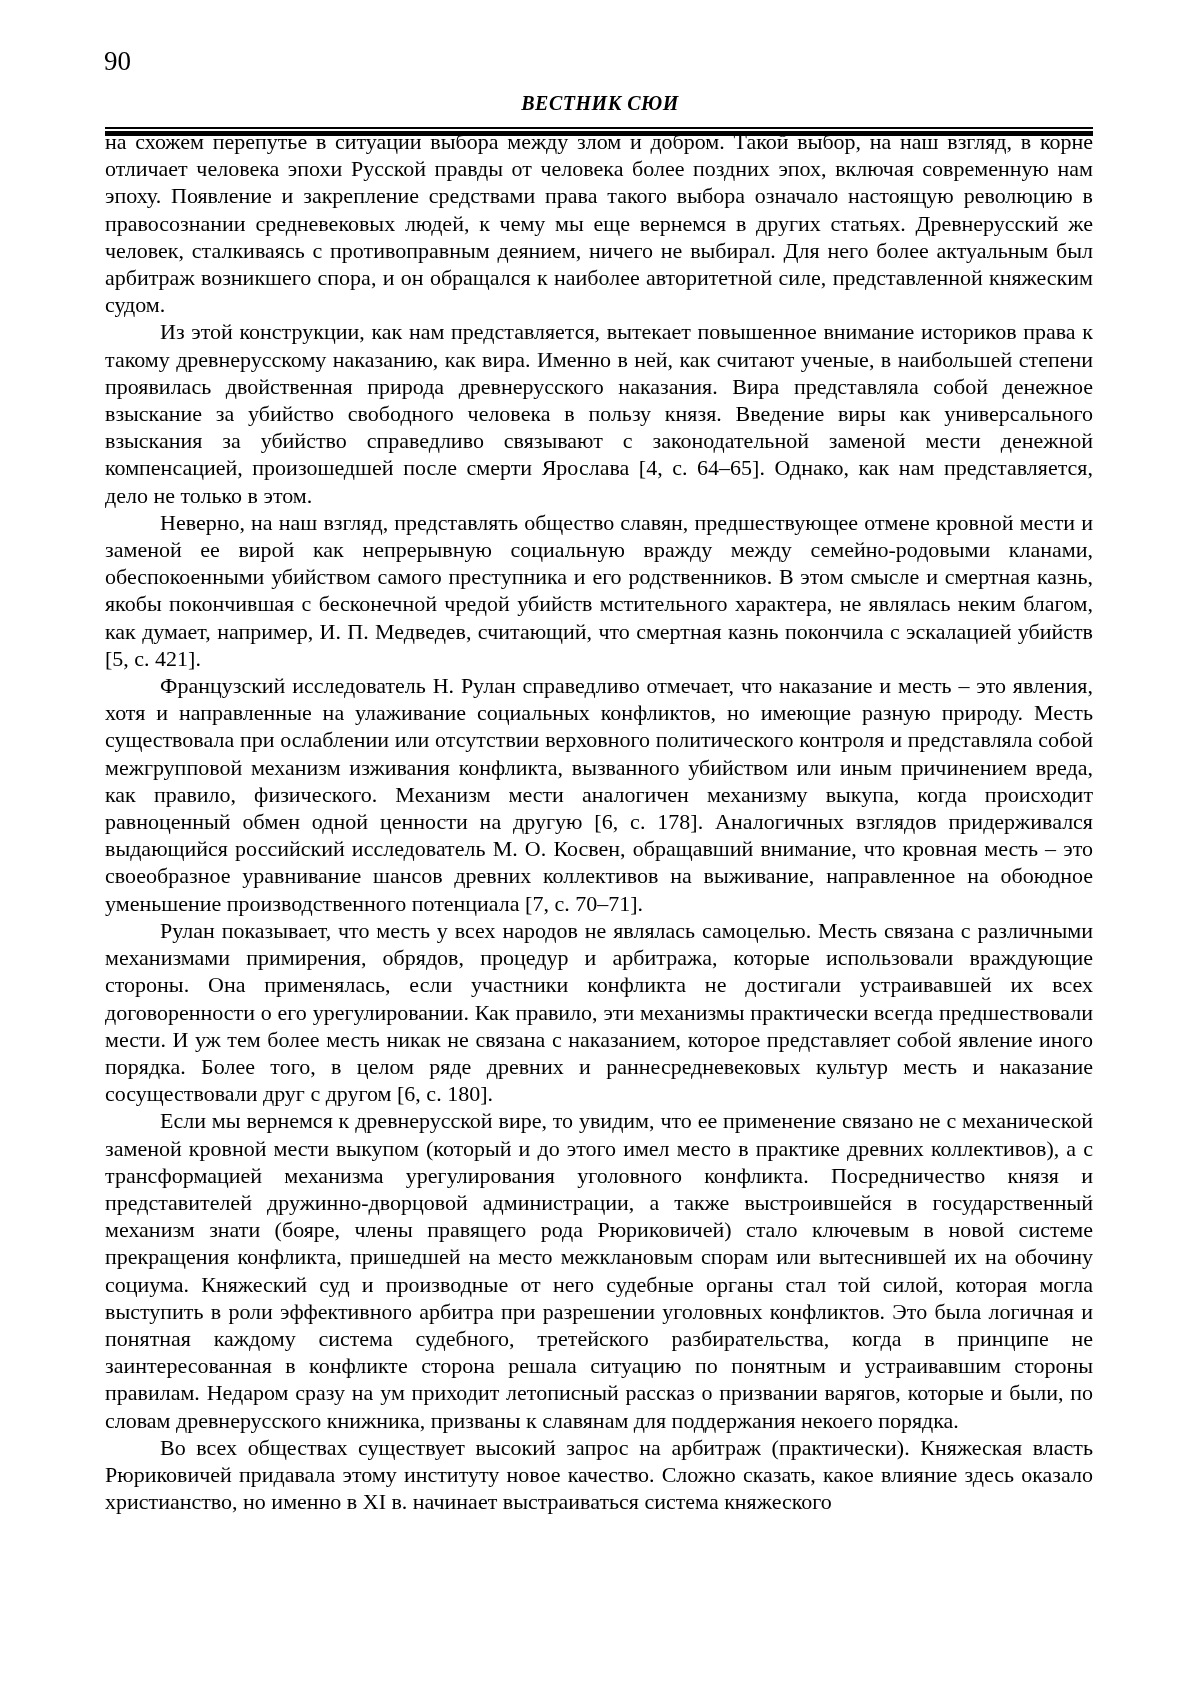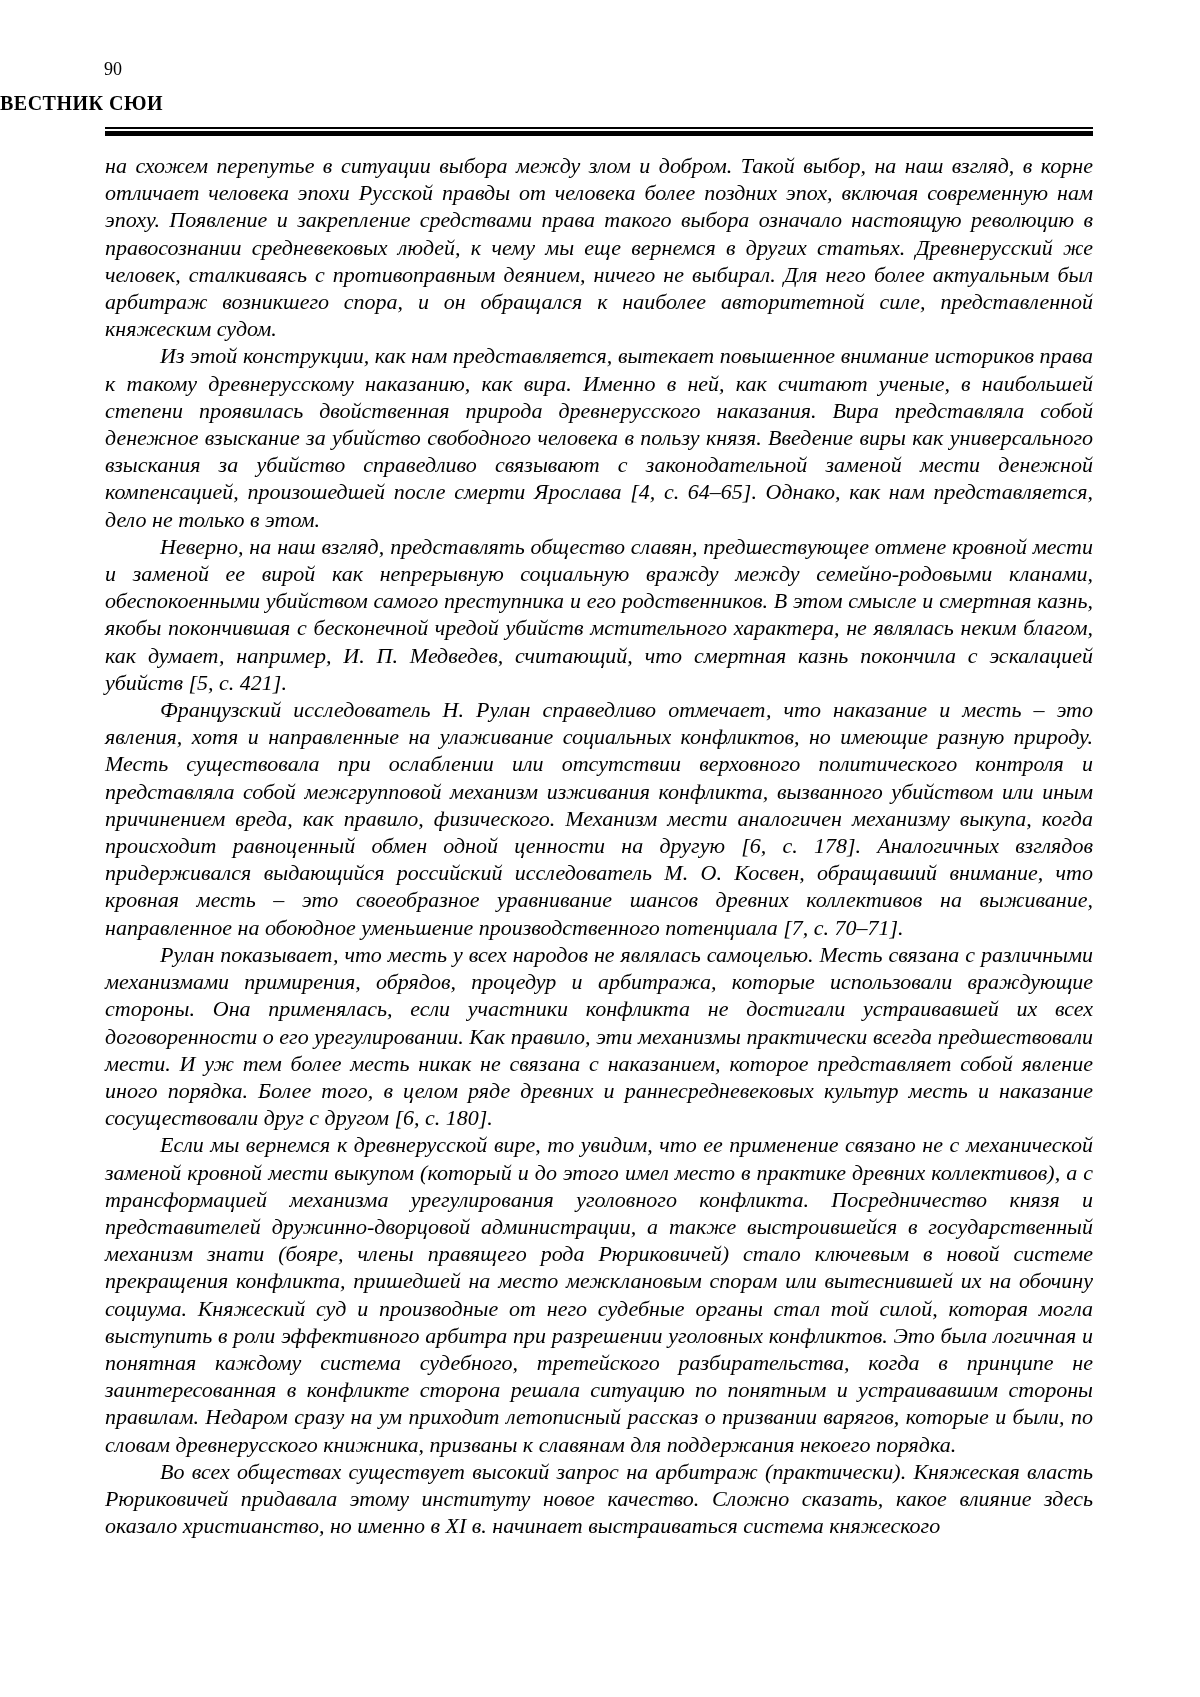--- a/index.html
+++ b/index.html
@@ -12,51 +12,52 @@
     width: 1200px;
     height: 1697px;
     background: #ffffff;
     color: #000000;
     font-family: "Liberation Serif", "DejaVu Serif", serif;
     overflow: hidden;
   }
   .page-number {
     position: absolute;
     left: 104px;
-    top: 60px;
-    font-size: 18px;
+    top: 48px;
+    font-size: 27px;
     line-height: 1;
   }
   .journal-title {
     position: absolute;
     left: 0;
     top: 92px;
     width: 100%;
+    text-align: center;
     font-size: 20px;
     font-weight: bold;
+    font-style: italic;
     letter-spacing: 0.5px;
   }
   .header-rule {
     position: absolute;
     left: 105px;
     top: 127px;
     width: 988px;
     height: 2px;              
     border-top: 2px solid #000;
     border-bottom: 5px solid #000;
   }
   .article-body {
     position: absolute;
     left: 105px;
-    top: 152px;
+    top: 128px;
     width: 988px;
     font-size: 22px;
     line-height: 27.2px;
     text-align: justify;
-    font-style: italic;
   }
   .article-body p {
     margin: 0;
     padding: 0;
     text-indent: 55px;
   }
   .article-body p.no-indent {
     text-indent: 0;
   }
 </style>

